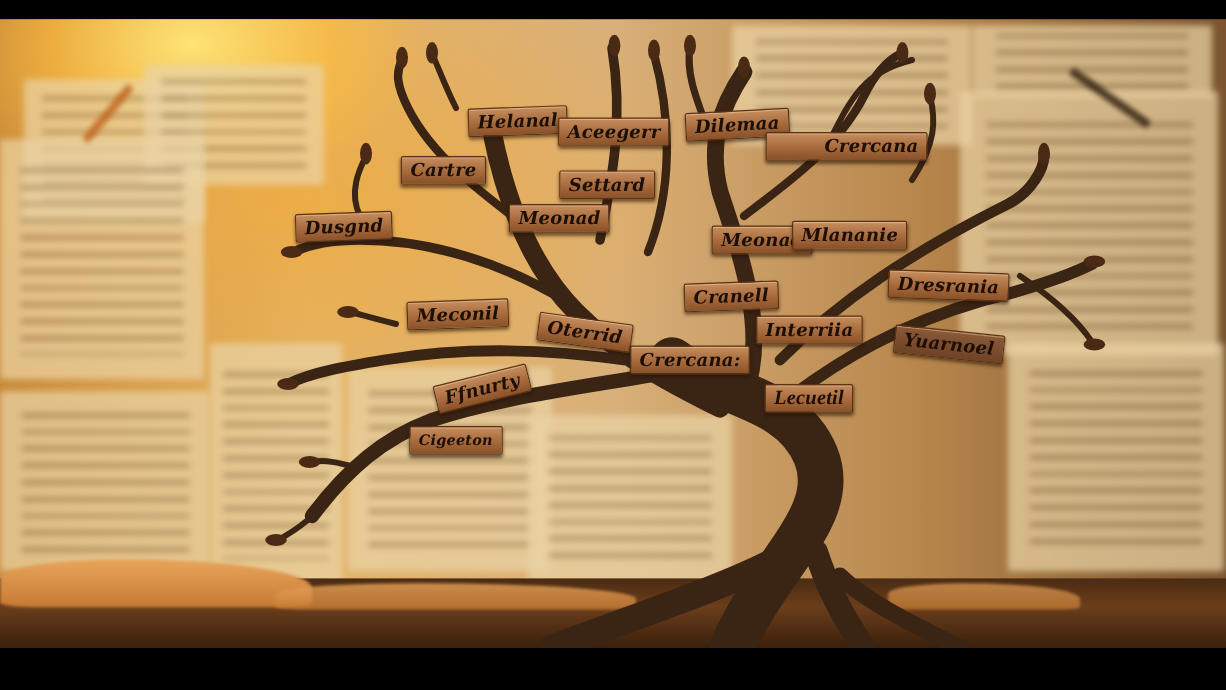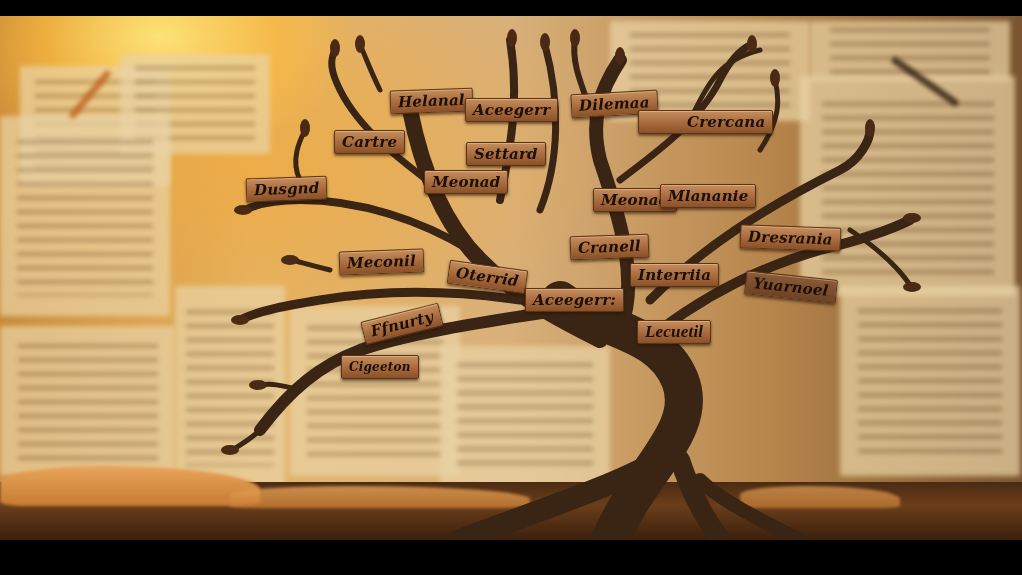--- a/index.html
+++ b/index.html
@@ -135,19 +135,19 @@
   <div class="tag" style="left:424px;top:154px;"><span>Meonad</span></div>
   <div class="tag" style="left:246px;top:161px;transform:rotate(-2deg);"><span>Dusgnd</span></div>
   <div class="tag" style="left:593px;top:172px;"><span>Meonad</span></div>
   <div class="tag" style="left:660px;top:168px;"><span>Mlananie</span></div>
   <div class="tag" style="left:740px;top:210px;transform:rotate(2deg);"><span>Dresrania</span></div>
   <div class="tag" style="left:570px;top:219px;transform:rotate(-2deg);"><span>Cranell</span></div>
   <div class="tag" style="left:339px;top:234px;transform:rotate(-2deg);"><span>Meconil</span></div>
   <div class="tag" style="left:448px;top:249px;transform:rotate(8deg);"><span>Oterrid</span></div>
   <div class="tag" style="left:630px;top:247px;"><span>Interriia</span></div>
   <div class="tag dark" style="left:745px;top:259px;transform:rotate(6deg);"><span>Yuarnoel</span></div>
-  <div class="tag" style="left:525px;top:272px;"><span>Aceegerr:</span></div>
+  <div class="tag" style="left:525px;top:272px;"><span>Crercana:</span></div>
   <div class="tag" style="left:362px;top:296px;transform:rotate(-14deg);"><span>Ffnurty</span></div>
   <div class="tag" style="left:637px;top:304px;font-size:17px;font-family:Liberation Serif, serif;"><span>Lecuetil</span></div>
   <div class="tag" style="left:341px;top:339px;font-size:12px;"><span>Cigeeton</span></div>
 </div>
 
 <div class="letterbox-bottom"></div>
 
 </body></html>

